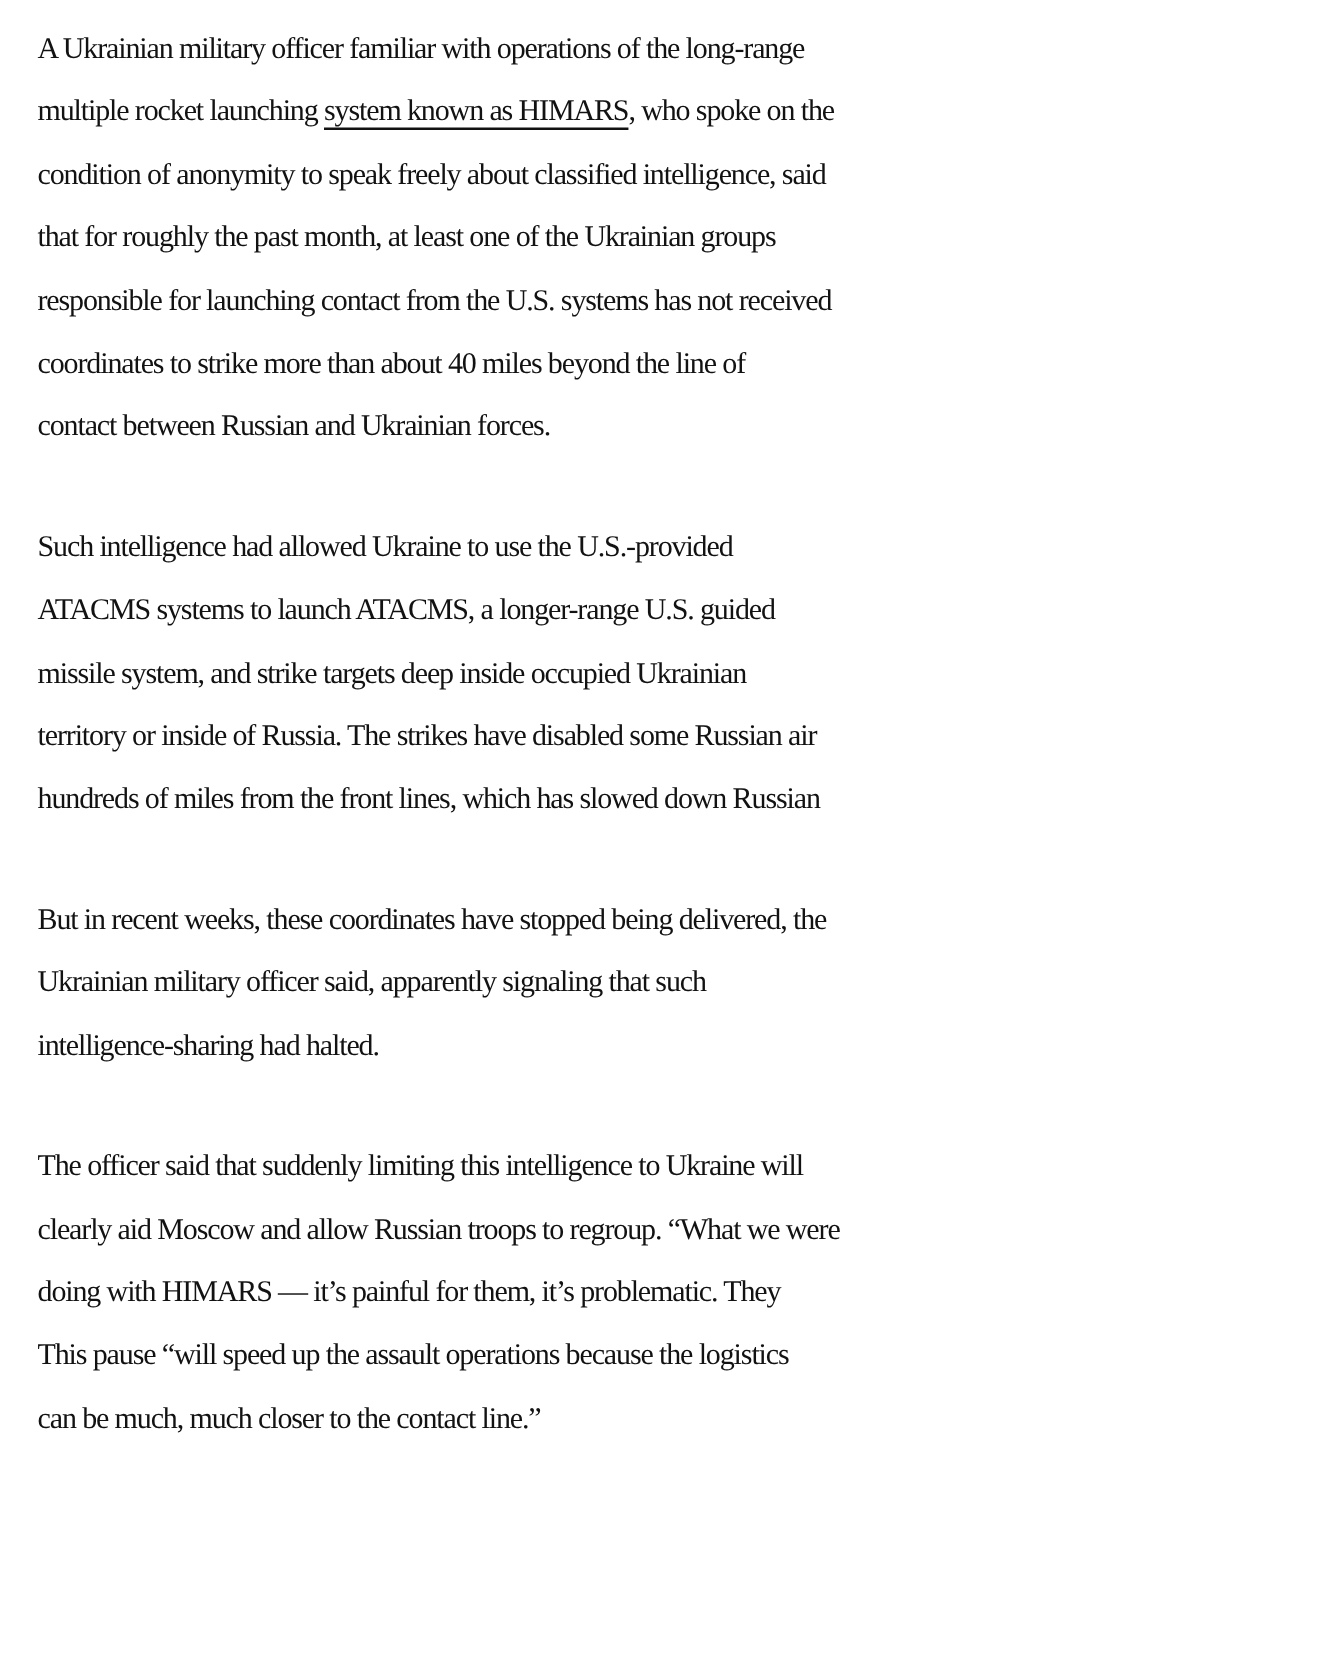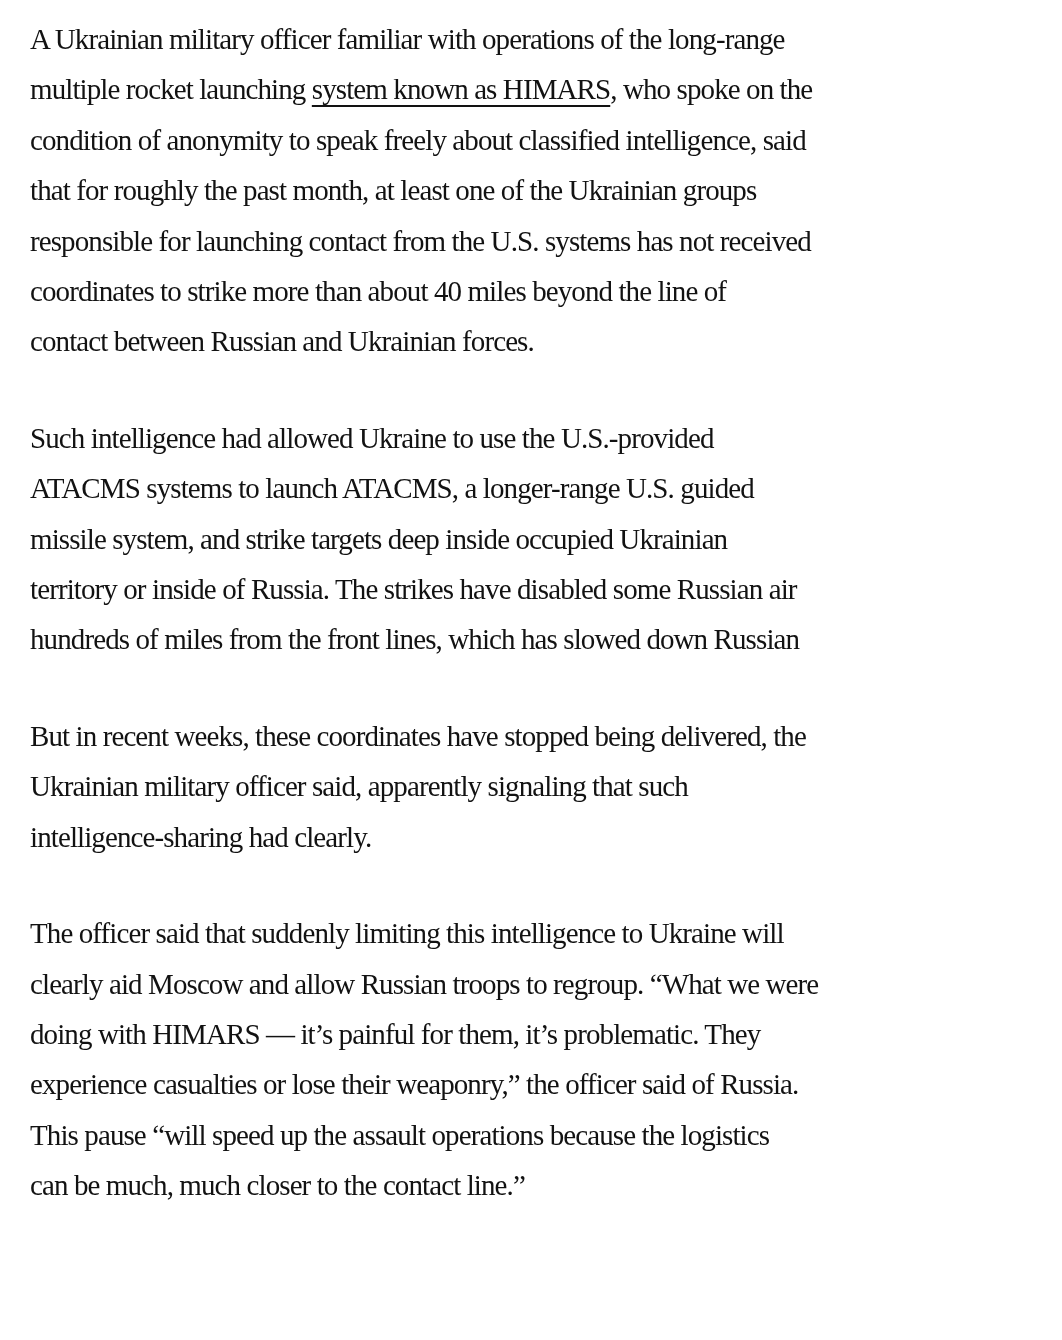--- a/index.html
+++ b/index.html
@@ -8,21 +8,21 @@
     background: #ffffff;
     width: 1062px;
     height: 1340px;
     overflow: hidden;
   }
   .article {
     box-sizing: border-box;
     width: 1062px;
     padding: 14px 24px 0 30px;
     font-family: "Liberation Serif", "DejaVu Serif", serif;
-    font-size: 29px;
+    font-size: 24px;
     line-height: 50.4px;
     letter-spacing: -0.9px;
     color: #121212;
     -webkit-font-smoothing: antialiased;
   }
   .article p {
     margin: 0 0 46px 0;
     padding: 0;
   }
   .article p:last-child {
@@ -58,23 +58,22 @@
     <p>
       <span class="line"><span>Such intelligence had allowed Ukraine to use the U.S.-provided</span></span>
       <span class="line"><span>ATACMS systems to launch ATACMS, a longer-range U.S. guided</span></span>
       <span class="line"><span>missile system, and strike targets deep inside occupied Ukrainian</span></span>
       <span class="line"><span>territory or inside of Russia. The strikes have disabled some Russian air</span></span>
       <span class="line"><span>hundreds of miles from the front lines, which has slowed down Russian</span></span>
     </p>
     <p>
       <span class="line"><span>But in recent weeks, these coordinates have stopped being delivered, the</span></span>
       <span class="line"><span>Ukrainian military officer said, apparently signaling that such</span></span>
-      <span class="line"><span>intelligence-sharing had clearly.</span></span>
+      <span class="line"><span>intelligence-sharing had halted.</span></span>
     </p>
     <p>
       <span class="line"><span>The officer said that suddenly limiting this intelligence to Ukraine will</span></span>
       <span class="line"><span>clearly aid Moscow and allow Russian troops to regroup. “What we were</span></span>
       <span class="line"><span>doing with HIMARS — it’s painful for them, it’s problematic. They</span></span>
-      <span class="line"><span>experience casualties or lose their weaponry,” the officer said of Russia.</span></span>
       <span class="line"><span>This pause “will speed up the assault operations because the logistics</span></span>
       <span class="line"><span>can be much, much closer to the contact line.”</span></span>
     </p>
   </main>
 
 </body></html>

